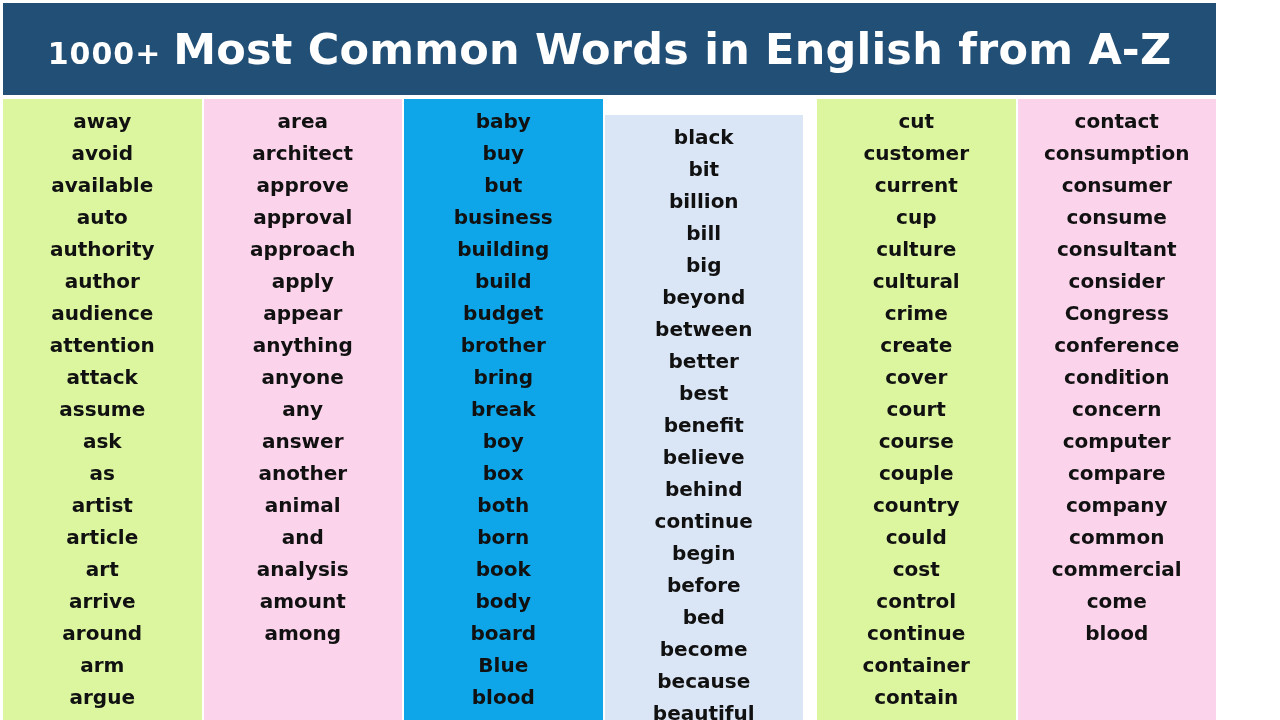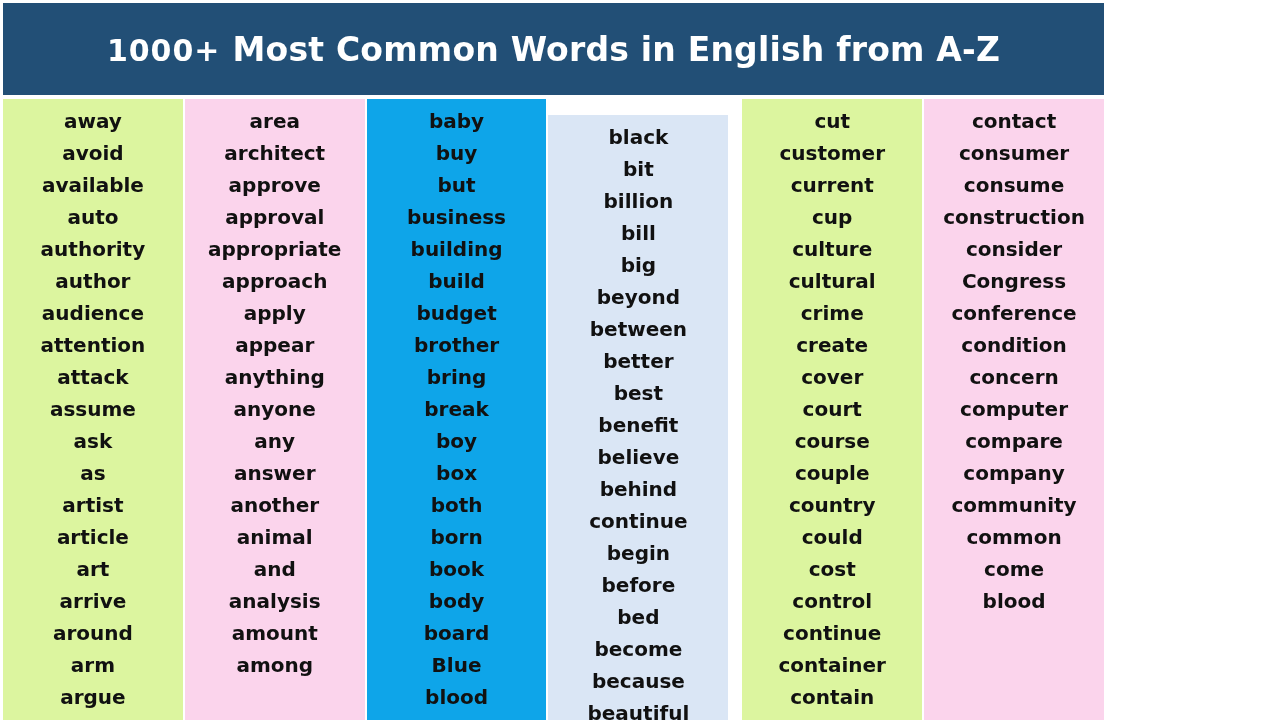--- a/index.html
+++ b/index.html
@@ -8,21 +8,21 @@
     width: 1280px;
     height: 720px;
     background: #ffffff;
     overflow: hidden;
   }
   body {
     font-family: "Liberation Sans", sans-serif;
   }
   .poster {
     position: relative;
-    width: 1104px;
+    width: 1216px;
     height: 720px;
     background: #ffffff;
     box-sizing: border-box;
     padding: 3px 0 0 3px;
     display: flex;
     flex-direction: column;
   }
   .header {
     height: 92px;
     background: #224f76;
@@ -40,21 +40,21 @@
   .title-count {
     color: #ffffff;
     font-size: 30px;
     font-weight: bold;
     letter-spacing: 1px;
     margin-right: 12px;
     font-family: "DejaVu Sans", sans-serif;
   }
   .title-main {
     color: #ffffff;
-    font-size: 33px;
+    font-size: 43px;
     font-weight: bold;
     letter-spacing: 0.2px;
     font-family: "DejaVu Sans", sans-serif;
   }
   .columns {
     display: flex;
     flex: 1 1 auto;
     gap: 2px;
     padding-top: 4px;
     padding-bottom: 8px;
@@ -112,21 +112,20 @@
         <div class="word">arrive</div>
         <div class="word">around</div>
         <div class="word">arm</div>
         <div class="word">argue</div>
       </div>
     <div class="column" style="background: rgb(251, 212, 236);">
         <div class="word">area</div>
         <div class="word">architect</div>
         <div class="word">approve</div>
         <div class="word">approval</div>
-        <div class="word">appropriate</div>
         <div class="word">approach</div>
         <div class="word">apply</div>
         <div class="word">appear</div>
         <div class="word">anything</div>
         <div class="word">anyone</div>
         <div class="word">any</div>
         <div class="word">answer</div>
         <div class="word">another</div>
         <div class="word">animal</div>
         <div class="word">and</div>
@@ -192,31 +191,32 @@
         <div class="word">country</div>
         <div class="word">could</div>
         <div class="word">cost</div>
         <div class="word">control</div>
         <div class="word">continue</div>
         <div class="word">container</div>
         <div class="word">contain</div>
       </div>
     <div class="column" style="background: rgb(251, 212, 236);">
         <div class="word">contact</div>
+        <div class="word">consumption</div>
         <div class="word">consumer</div>
         <div class="word">consume</div>
-        <div class="word">construction</div>
+        <div class="word">consultant</div>
         <div class="word">consider</div>
         <div class="word">Congress</div>
         <div class="word">conference</div>
         <div class="word">condition</div>
         <div class="word">concern</div>
         <div class="word">computer</div>
         <div class="word">compare</div>
         <div class="word">company</div>
-        <div class="word">community</div>
         <div class="word">common</div>
+        <div class="word">commercial</div>
         <div class="word">come</div>
         <div class="word">blood</div>
       </div>
   </div>
 
 </div>
 
 </body></html>

